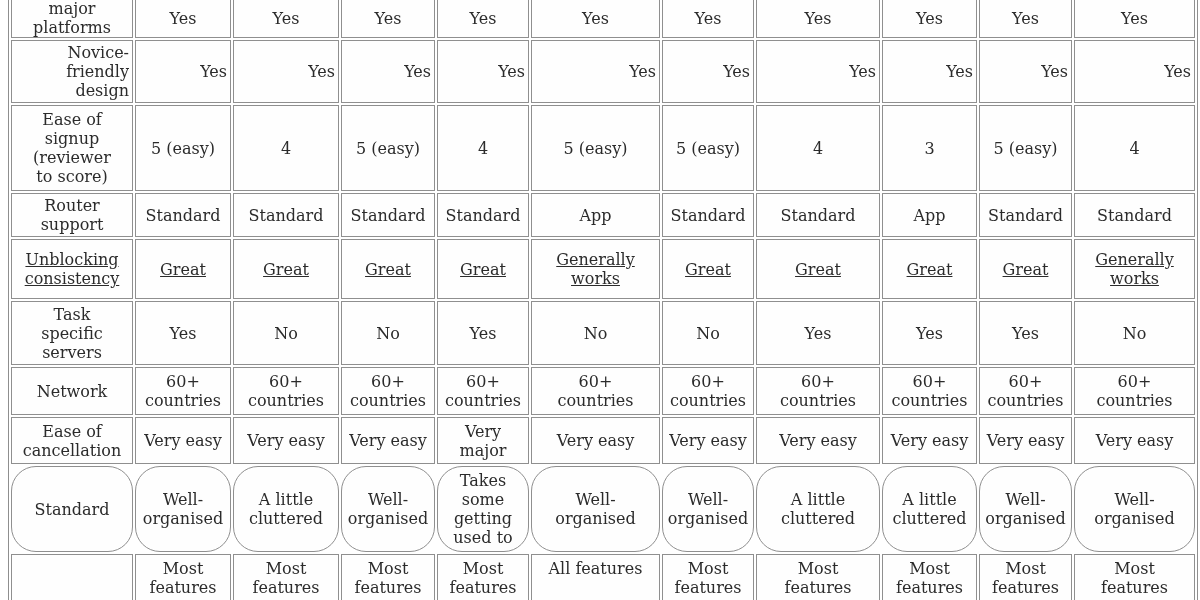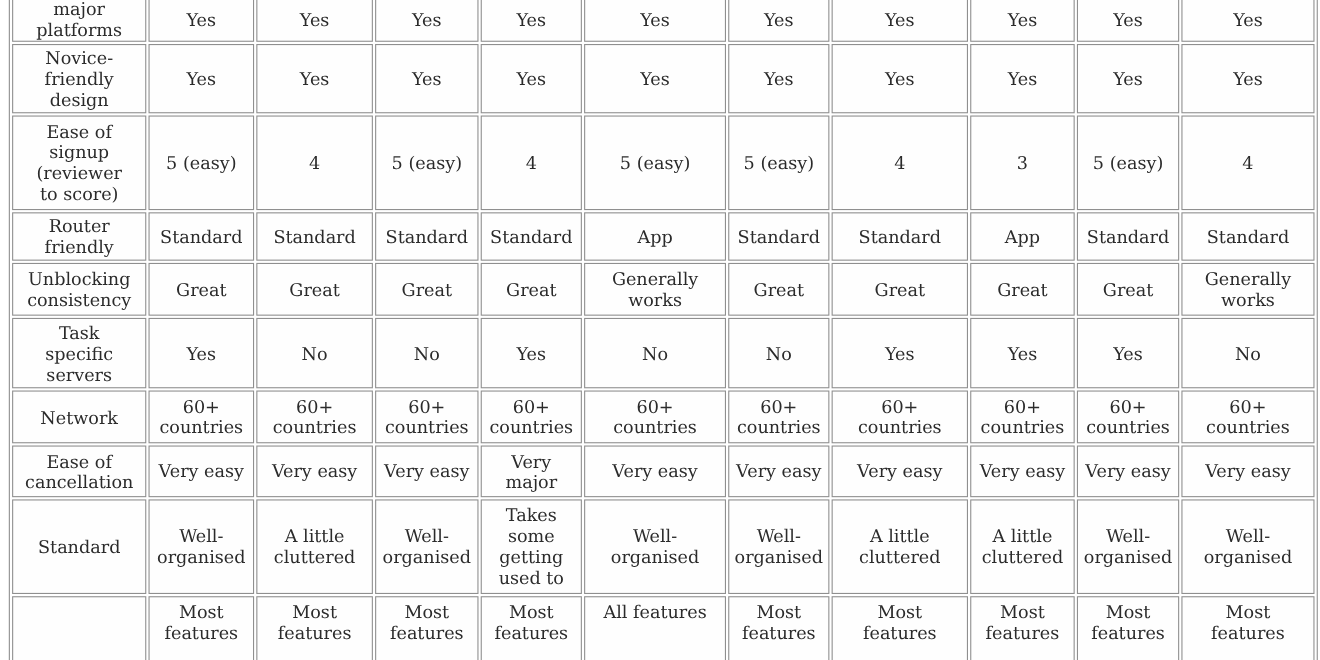--- a/index.html
+++ b/index.html
@@ -27,28 +27,28 @@
     border:1px solid var(--border);
     background:#fefefe;
     text-align:center;
     vertical-align:middle;
     padding:2px 3px;
     white-space:pre-line;
     box-sizing:border-box;
     word-wrap:break-word;
   }
   tr.r1 td{height:40px;padding-top:0;padding-bottom:0;}
-  tr.r2 td{height:58px;}
+  tr.r2 td{height:58px;text-align:right;}
   tr.r3 td{height:86px;}
   tr.r4 td{height:44px;}
-  tr.r5 td{height:48px;}
+  tr.r5 td{height:60px;text-decoration:underline;}
   tr.r6 td{height:64px;margin-left:44px;}
   tr.r7 td{height:48px;margin-top:19px;}
   tr.r8 td{height:47px;}
-  tr.r9 td{height:86px;}
+  tr.r9 td{height:86px;border-radius:25px;}
   tr.r10 td{height:90px;vertical-align:top;padding-top:4px;}
 </style>
 </head>
 <body>
 
 <div class="viewport">
   <table class="cmp">
     <colgroup>
       <col style="width:122px">
         <col style="width:96px">
@@ -103,21 +103,21 @@
         <td>4</td>
         <td>5 (easy)</td>
         <td>5 (easy)</td>
         <td>4</td>
         <td>3</td>
         <td>5 (easy)</td>
         <td>4</td>
       </tr>
       <tr class="r4">
         <td>Router
-friendly</td>
+support</td>
         <td>Standard</td>
         <td>Standard</td>
         <td>Standard</td>
         <td>Standard</td>
         <td>App</td>
         <td>Standard</td>
         <td>Standard</td>
         <td>App</td>
         <td>Standard</td>
         <td>Standard</td>

